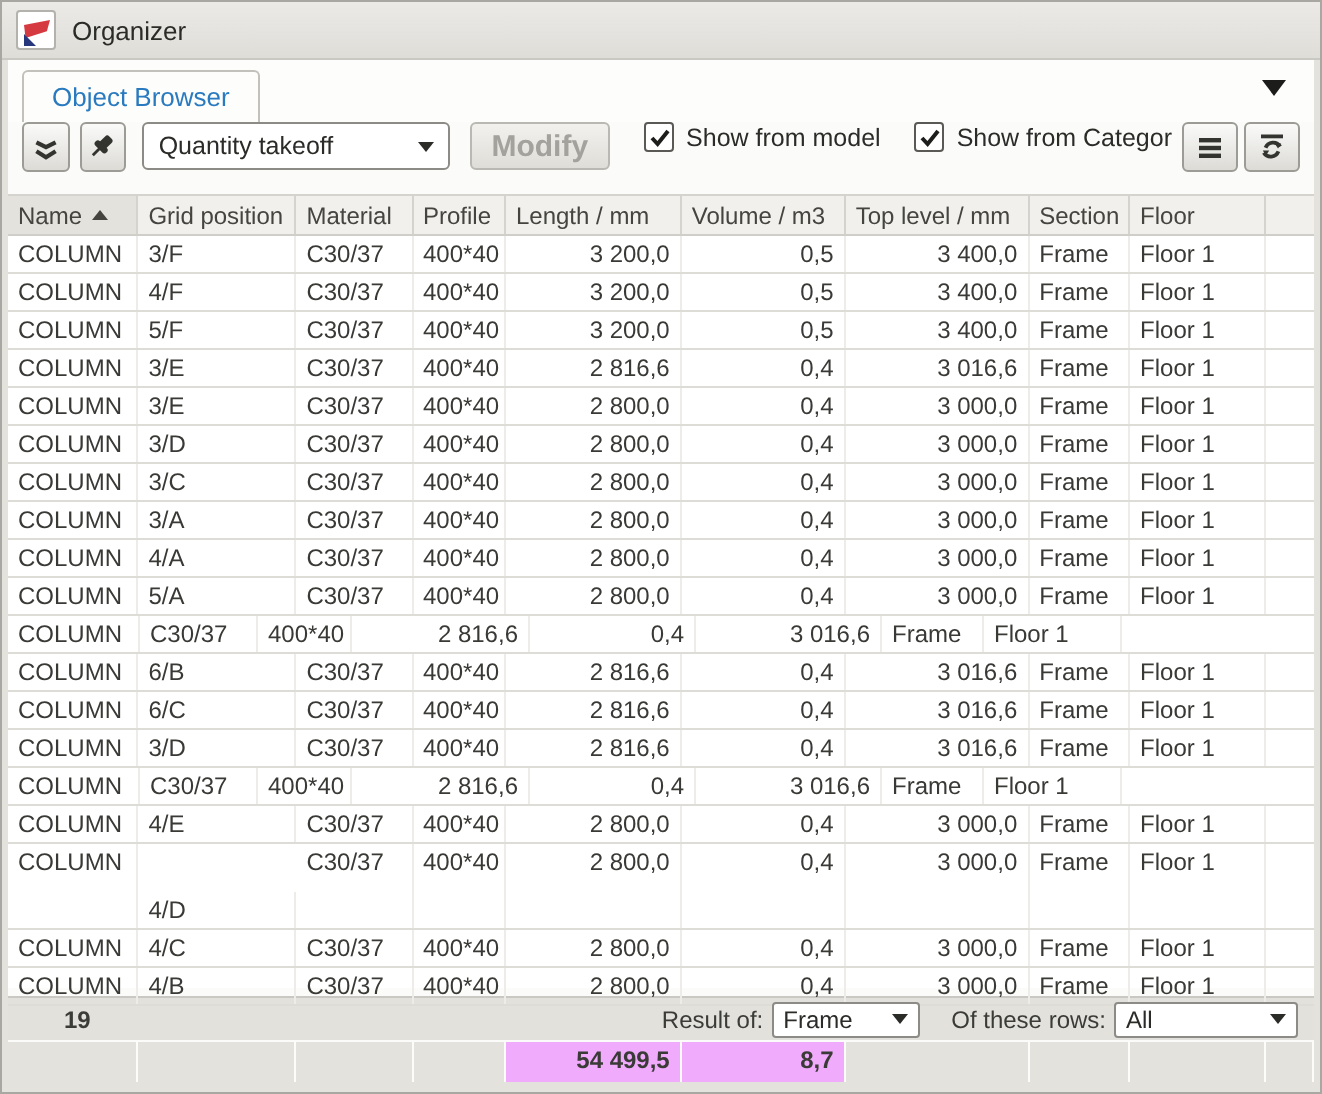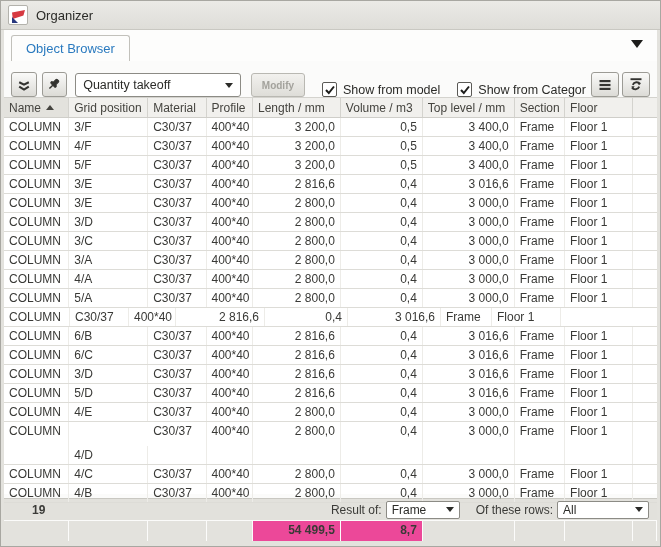--- a/index.html
+++ b/index.html
@@ -32,38 +32,38 @@
     height:26px; padding:0 14px; display:flex; align-items:center;
     font-size:13px; color:#2a7abf; background:#fdfdfc;
     border:1px solid #c2c1bb; border-bottom:none; border-radius:3px 3px 0 0;
   }
   .panel-arrow {
     position:absolute; right:14px; top:10px; width:0; height:0;
     border-left:6px solid transparent; border-right:6px solid transparent;
     border-top:8px solid #1c1c1a; cursor:pointer;
   }
   
-  .toolbar { height:36px; display:flex; align-items:flex-end; gap:5px; padding:0 7px; background:#fbfbfa; }
+  .toolbar { height:36px; display:flex; align-items:flex-start; gap:5px; padding:0 7px; background:#fbfbfa; }
   .tool-btn {
     width:28px; height:25px; display:flex; align-items:center; justify-content:center;
     background:linear-gradient(#fafaf9,#dcdbd6); border:1px solid #9c9b95; border-radius:3px; cursor:pointer;
   }
   .tool-btn svg { display:block; }
   .combo {
     width:181px; height:24px; margin-left:3px; display:flex; align-items:center;
     background:#fff; border:1px solid #8c8b85; border-radius:3px; padding:0 7px;
     font-size:12.5px; color:#2b2b28; cursor:pointer;
   }
   .combo .grow { flex:1; }
   .caret {
     width:0; height:0; border-left:4px solid transparent; border-right:4px solid transparent;
     border-top:5px solid #2b2b28; flex:none;
   }
   .modify-btn {
-    height:24px; margin-left:5px; padding:0 10px; font-size:10px; font-weight:bold; color:#a3a29c;
+    height:24px; margin-left:5px; padding:0 10px; font-size:15px; font-weight:bold; color:#a3a29c;
     background:linear-gradient(#f2f1ee,#deddd8); border:1px solid #b9b8b2; border-radius:3px;
     font-family:"Liberation Sans", sans-serif;
   }
   .chk { display:flex; align-items:center; gap:6px; margin-left:12px; cursor:pointer; }
   .chk .box {
     width:15px; height:15px; background:#fff; border:1px solid #5a5955; border-radius:2px;
     display:flex; align-items:center; justify-content:center; flex:none;
   }
   .chk .lbl { font-size:12.5px; color:#2b2b28; white-space:nowrap; }
   .right-btns { margin-left:auto; display:flex; gap:3px; }
@@ -96,21 +96,21 @@
     background:#fff; border:1px solid #8c8b85; border-radius:2px; padding:0 5px;
     font-size:12px; color:#2b2b28; cursor:pointer;
   }
   .mini-select.wide { width:92px; }
   .mini-select .grow { flex:1; }
   .totals { display:flex; height:21px; background:#fbfbfa; border-top:1px solid #fbfbfa; }
   .tcell {
     background:#e3e2dd; border-right:1px solid #fcfcfb; padding:2px 5px;
     font-size:12px; font-weight:bold; color:#3a3a37; text-align:right; white-space:nowrap; overflow:hidden;
   }
-  .tcell.filled { background:#ec4899; }
+  .tcell.filled { background:#f0abfc; }
 </style>
 </head>
 <body>
 
 <div class="window">
   <div class="titlebar">
     <span class="app-icon">
       <span class="flag"></span>
       <span class="tri"></span>
     </span>
@@ -377,21 +377,20 @@
             <div class="cell" style="width: 47px;">400*40</div>
             <div class="cell r" style="width: 89px;">2 816,6</div>
             <div class="cell r" style="width: 83px;">0,4</div>
             <div class="cell r" style="width: 93px;">3 016,6</div>
             <div class="cell" style="width: 51px;">Frame</div>
             <div class="cell" style="width: 69px;">Floor 1</div>
             <div class="cell" style="width: 24px; border-right: none;"></div>
           </div>
           <div class="trow">
             <div class="cell" style="width: 66px;">COLUMN</div>
-            <div class="cell" style="width: 80px;">5/D</div>
             <div class="cell" style="width: 59px;">C30/37</div>
             <div class="cell" style="width: 47px;">400*40</div>
             <div class="cell r" style="width: 89px;">2 816,6</div>
             <div class="cell r" style="width: 83px;">0,4</div>
             <div class="cell r" style="width: 93px;">3 016,6</div>
             <div class="cell" style="width: 51px;">Frame</div>
             <div class="cell" style="width: 69px;">Floor 1</div>
             <div class="cell" style="width: 24px; border-right: none;"></div>
           </div>
           <div class="trow">

